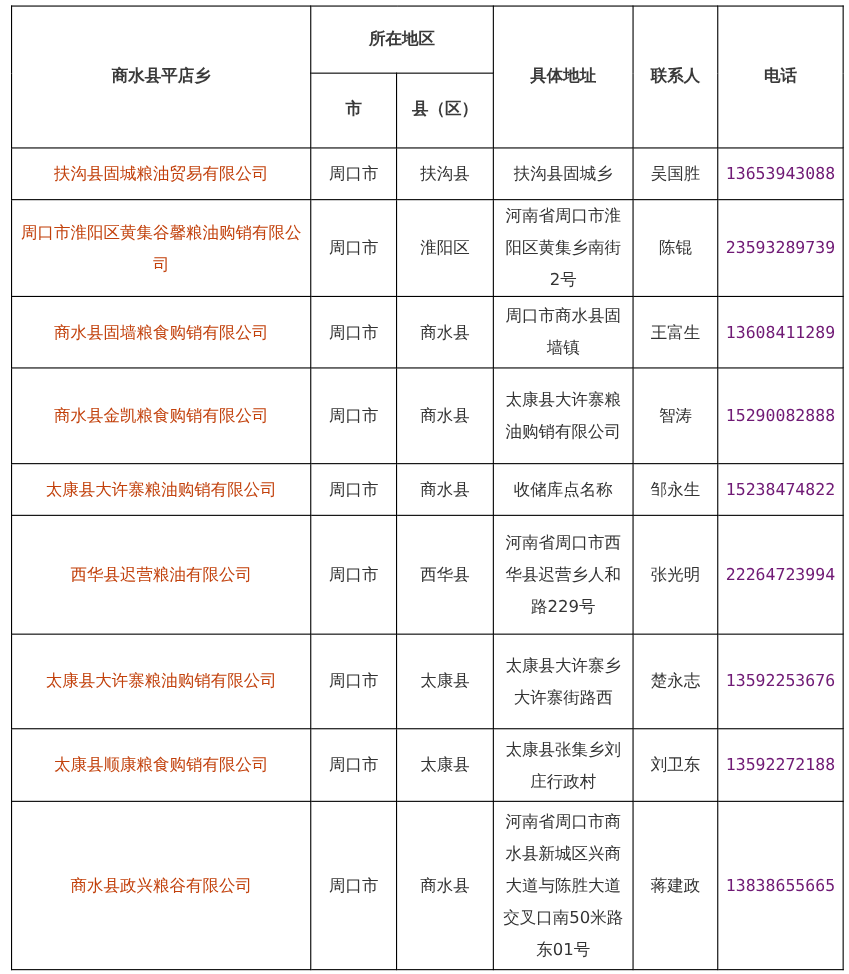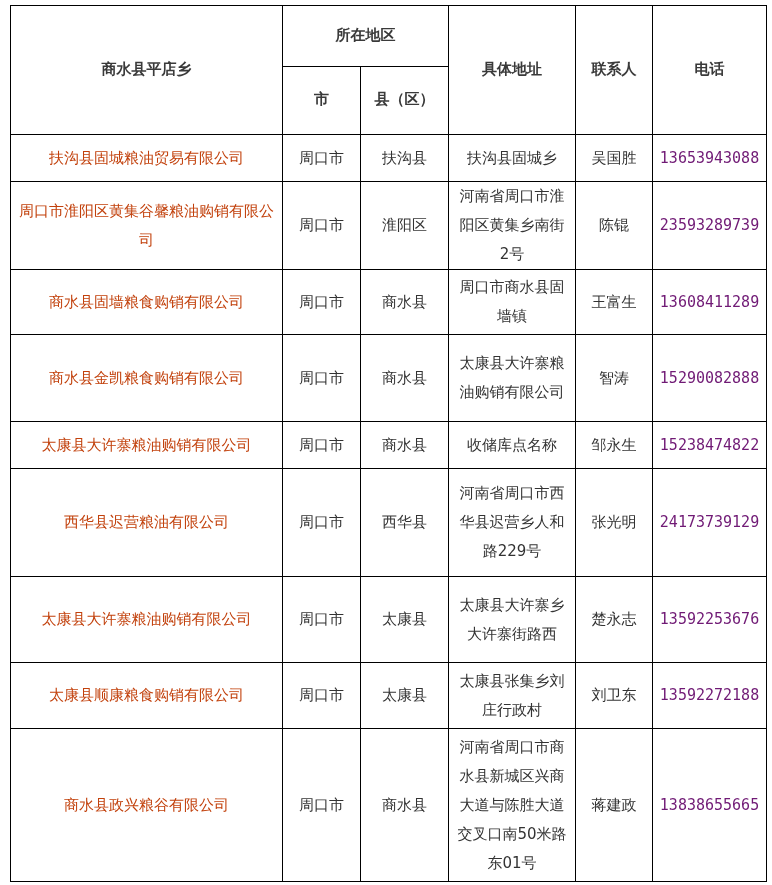--- a/index.html
+++ b/index.html
@@ -92,21 +92,21 @@
       <td>收储库点名称</td>
       <td>邹永生</td>
       <td class="phone">15238474822</td>
     </tr>
     <tr style="height:108px">
       <td class="name">西华县迟营粮油有限公司</td>
       <td>周口市</td>
       <td>西华县</td>
       <td>河南省周口市西华县迟营乡人和路229号</td>
       <td>张光明</td>
-      <td class="phone">24173739129</td>
+      <td class="phone">22264723994</td>
     </tr>
     <tr style="height:86px">
       <td class="name">太康县大许寨粮油购销有限公司</td>
       <td>周口市</td>
       <td>太康县</td>
       <td>太康县大许寨乡大许寨街路西</td>
       <td>楚永志</td>
       <td class="phone">13592253676</td>
     </tr>
     <tr style="height:66px">

